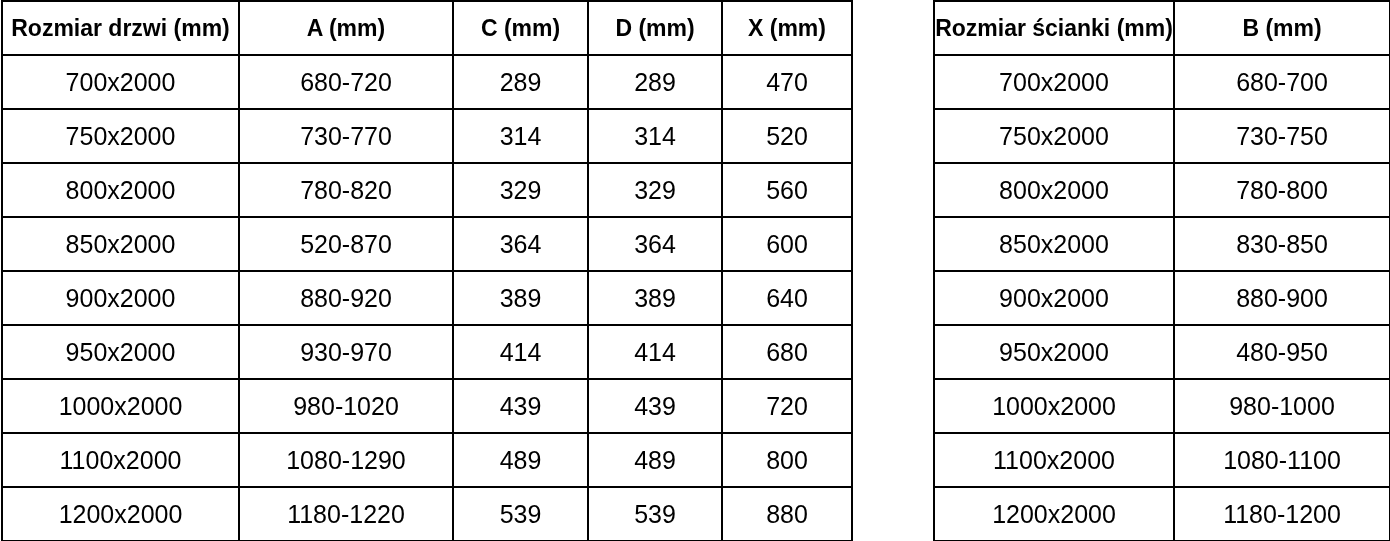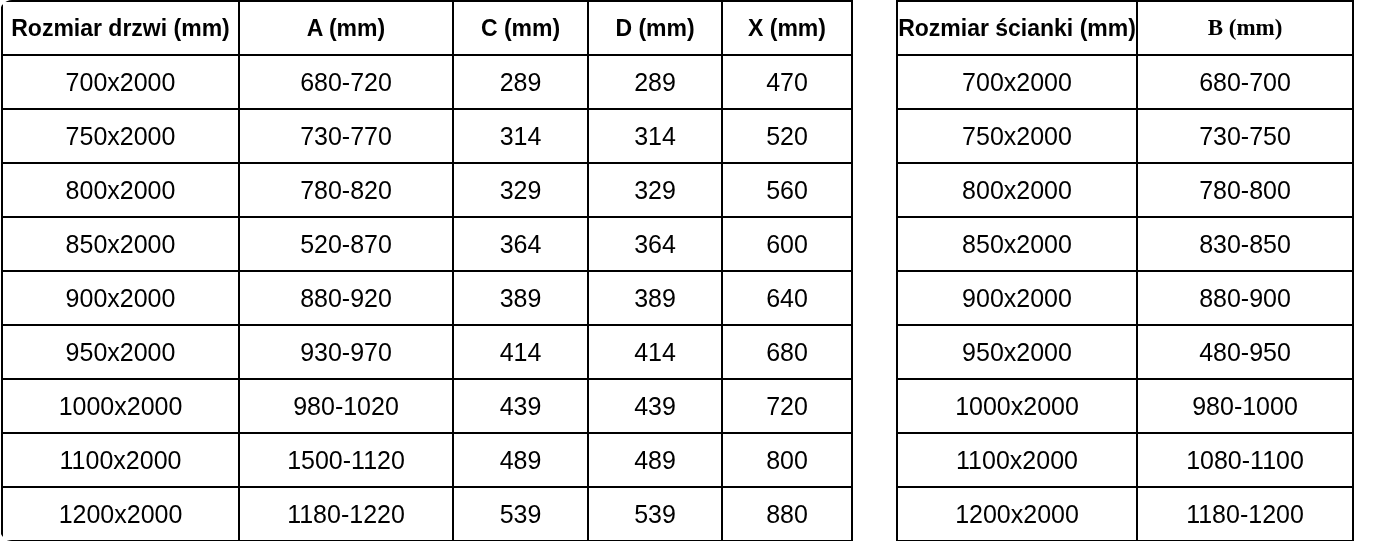--- a/index.html
+++ b/index.html
@@ -4,21 +4,20 @@
 <style>
   html, body { margin: 0; padding: 0; background: #ffffff; }
   .canvas {
     position: relative;
     width: 1390px;
     height: 541px;
     background: #ffffff;
     font-family: "Liberation Sans", sans-serif;
     color: #000000;
     overflow: hidden;
-    border-radius: 12px;
   }
   table.spec {
     position: absolute;
     top: 0;
     border-collapse: collapse;
     table-layout: fixed;
     background: #ffffff;
   }
   table.spec th, table.spec td {
     border: 2px solid #000000;
@@ -34,23 +33,23 @@
 
   
   .tbl-doors { left: 1px; width: 844px; }
   .tbl-doors th:nth-child(1) { width: 235px; }
   .tbl-doors th:nth-child(2) { width: 212px; }
   .tbl-doors th:nth-child(3) { width: 133px; }
   .tbl-doors th:nth-child(4) { width: 132px; margin-top: 33px; }
   .tbl-doors th:nth-child(5) { width: 128px; }
 
   
-  .tbl-walls { left: 896px; width: 452px; }
+  .tbl-walls { left: 933px; width: 452px; }
   .tbl-walls th:nth-child(1) { width: 238px; }
-  .tbl-walls th:nth-child(2) { width: 214px; font-family: Liberation Serif, serif; }
+  .tbl-walls th:nth-child(2) { width: 214px; }
 </style>
 </head>
 <body>
 
 <div class="canvas">
 
   <table class="spec tbl-doors">
     <thead>
       <tr>
           <th>Rozmiar drzwi (mm)</th>
@@ -105,21 +104,21 @@
         </tr>
         <tr>
           <td>1000x2000</td>
           <td>980-1020</td>
           <td>439</td>
           <td>439</td>
           <td>720</td>
         </tr>
         <tr>
           <td>1100x2000</td>
-          <td>1500-1120</td>
+          <td>1080-1290</td>
           <td>489</td>
           <td>489</td>
           <td>800</td>
         </tr>
         <tr>
           <td>1200x2000</td>
           <td>1180-1220</td>
           <td>539</td>
           <td>539</td>
           <td>880</td>

